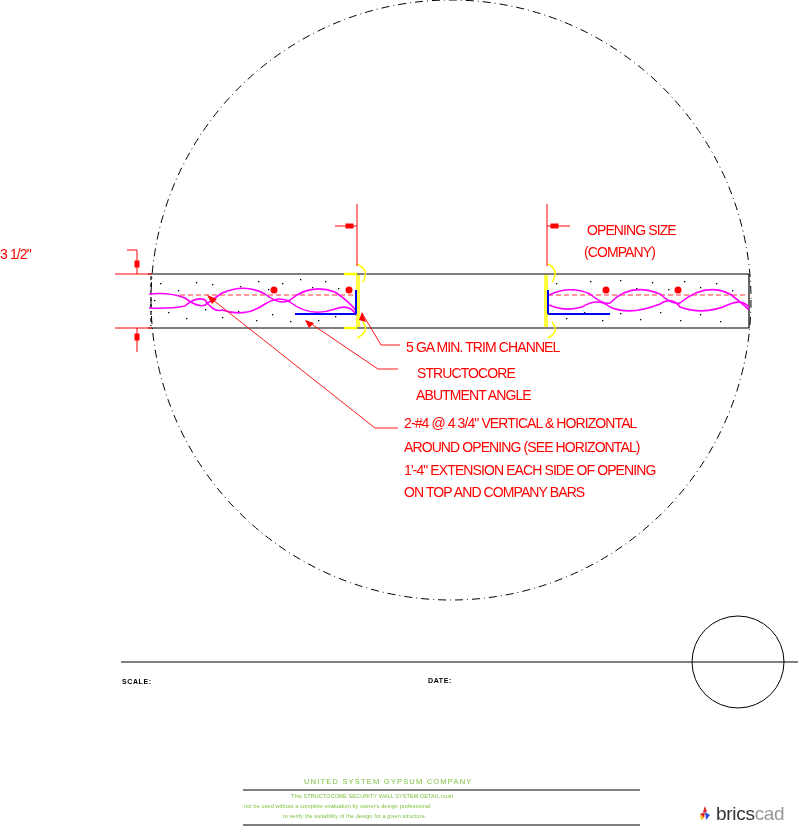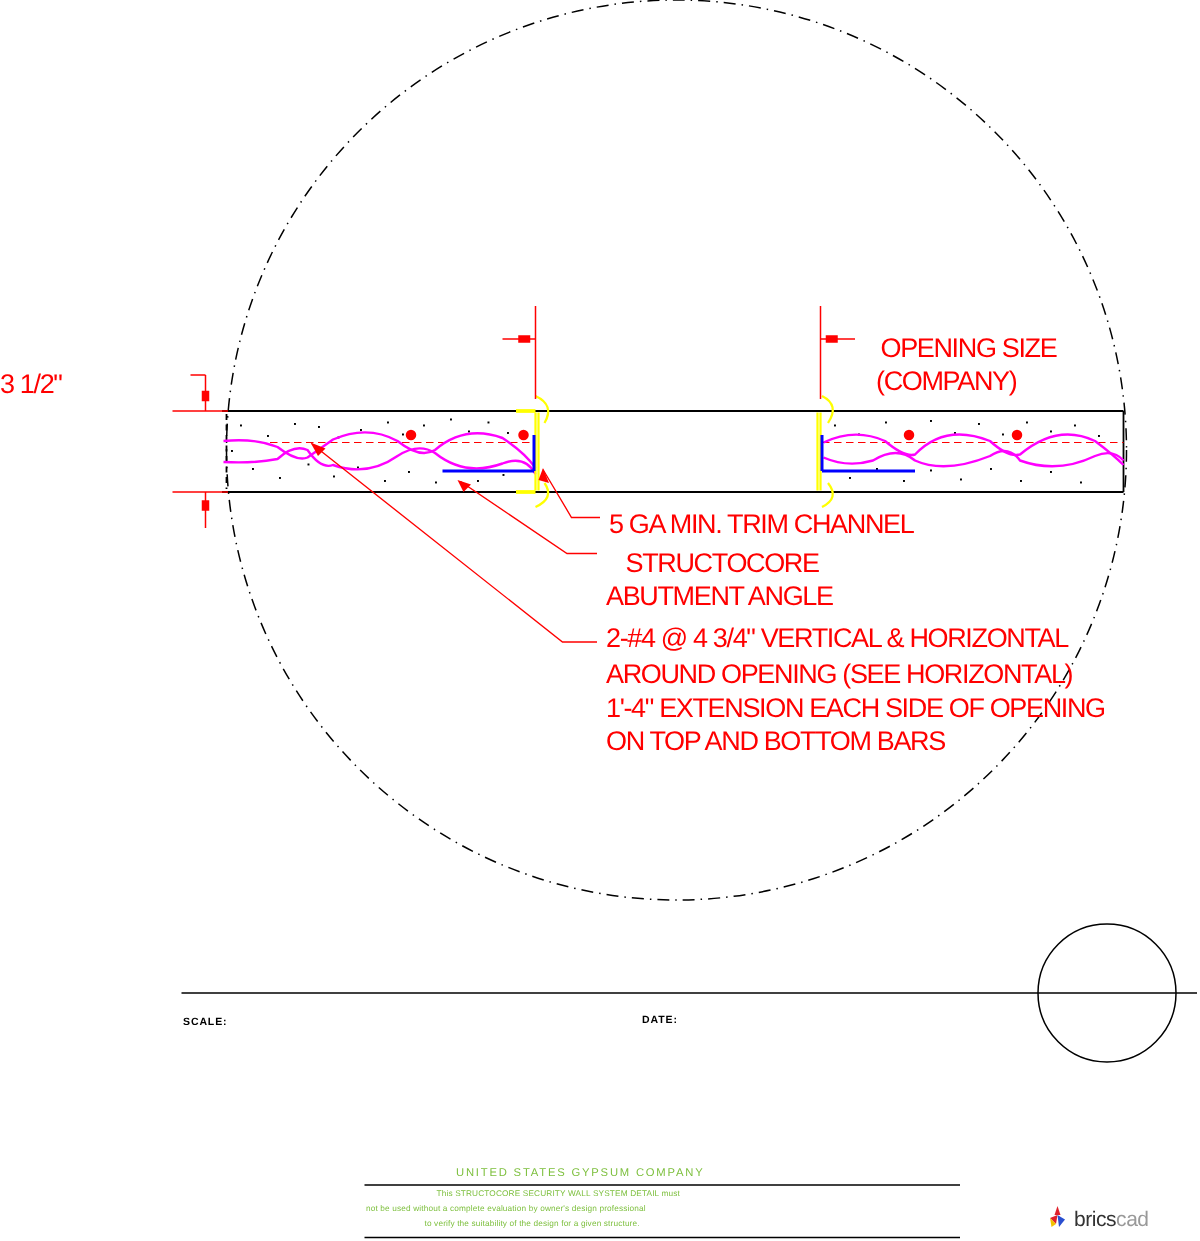--- a/index.html
+++ b/index.html
@@ -1,23 +1,23 @@
 <!DOCTYPE html>
 <html><head>
   <meta charset="utf-8">
   <style>
     html, body { margin: 0; padding: 0; background: #ffffff; }
     body { width: 800px; height: 827px; position: relative; overflow: hidden; font-family: "Liberation Sans", sans-serif; }
     svg { position: absolute; left: 0; top: 0; }
-    .lbl { position: absolute; font-family: "Liberation Sans", sans-serif; color: #ff0000; font-size: 18px; letter-spacing: -0.9px; white-space: nowrap; line-height: 1; }
+    .lbl { position: absolute; font-family: "Liberation Sans", sans-serif; color: #ff0000; font-size: 14px; letter-spacing: -0.9px; white-space: nowrap; line-height: 1; }
     .tb { position: absolute; font-family: "Liberation Sans", sans-serif; font-size: 7px; letter-spacing: 0.6px; white-space: nowrap; color: #000; font-weight: bold; }
     .company { position: absolute; left: 304px; top: 777px; font-size: 7.5px; letter-spacing: 1.2px; color: #7cbf3c; font-family: "Liberation Sans", sans-serif; white-space: nowrap; }
     .disc { position: absolute; font-size: 5.5px; color: #7cbf3c; font-family: "Liberation Sans", sans-serif; white-space: nowrap; letter-spacing: 0.1px; }
     .brand { position: absolute; left: 698px; top: 804px; display: flex; align-items: center; gap: 4px; }
-    .brand .bricks { font-family: "Liberation Sans", sans-serif; font-size: 14px; color: #333; letter-spacing: -0.3px; line-height: 1; }
+    .brand .bricks { font-family: "Liberation Sans", sans-serif; font-size: 19px; color: #333; letter-spacing: -0.3px; line-height: 1; }
     .brand .cad { color: #999; }
   </style>
 </head>
 <body>
 
 <svg width="800" height="827" viewBox="0 0 800 827" xmlns="http://www.w3.org/2000/svg">
 
   <circle cx="451" cy="300" r="300" fill="none" stroke="#000" stroke-width="1" stroke-dasharray="8,4,1,4"></circle>
 
   <g stroke="#000" stroke-width="1.2">
@@ -154,30 +154,30 @@
   <line x1="243" y1="790" x2="640" y2="790" stroke="#000" stroke-width="1"></line>
   <line x1="243" y1="825" x2="640" y2="825" stroke="#000" stroke-width="1"></line>
 </svg>
 
 <div class="lbl" style="left:0px; top:247px;">3 1/2"</div>
 <div class="lbl" style="left:587px; top:223px;">OPENING SIZE</div>
 <div class="lbl" style="left:584px; top:245px;">(COMPANY)</div>
 
 <div class="lbl" style="left:406px; top:340px;">5 GA MIN. TRIM CHANNEL</div>
 <div class="lbl" style="left:405px; top:366px;margin-left:12px;">STRUCTOCORE</div>
-<div class="lbl" style="left:404px; top:388px;">ABUTMENT ANGLE</div>
+<div class="lbl" style="left:416px; top:388px;">ABUTMENT ANGLE</div>
 <div class="lbl" style="left:404px; top:416px;">2-#4 @ 4 3/4" VERTICAL &amp; HORIZONTAL</div>
 <div class="lbl" style="left:404px; top:440px;">AROUND OPENING (SEE HORIZONTAL)</div>
 <div class="lbl" style="left:404px; top:463px;">1'-4" EXTENSION EACH SIDE OF OPENING</div>
-<div class="lbl" style="left:404px; top:485px;">ON TOP AND BOTTOM BARS</div>
+<div class="lbl" style="left:404px; top:485px;">ON TOP AND COMPANY BARS</div>
 
 <div class="tb" style="left:122px; top:678px;">SCALE:</div>
 <div class="tb" style="left:428px; top:677px;">DATE:</div>
 
-<div class="company">UNITED STATES GYPSUM COMPANY</div>
+<div class="company">UNITED SYSTEM GYPSUM COMPANY</div>
 <div class="disc" style="left:291px; top:793px;">This STRUCTOCORE SECURITY WALL SYSTEM DETAIL must</div>
 <div class="disc" style="left:244px; top:803px;">not be used without a complete evaluation by owner's design professional</div>
 <div class="disc" style="left:283px; top:813px;">to verify the suitability of the design for a given structure.</div>
 
 <div class="brand">
   <svg width="14" height="16" viewBox="0 0 14 16" style="position:static;">
     <polygon points="7,0 9,6 5,6" fill="#e0202a"></polygon>
     <polygon points="2,8 7,6 6,12" fill="#e0202a"></polygon>
     <polygon points="7,6 12,9 8,14" fill="#2a4fd0"></polygon>
     <polygon points="2,8 6,12 3,14" fill="#f2c200"></polygon>

